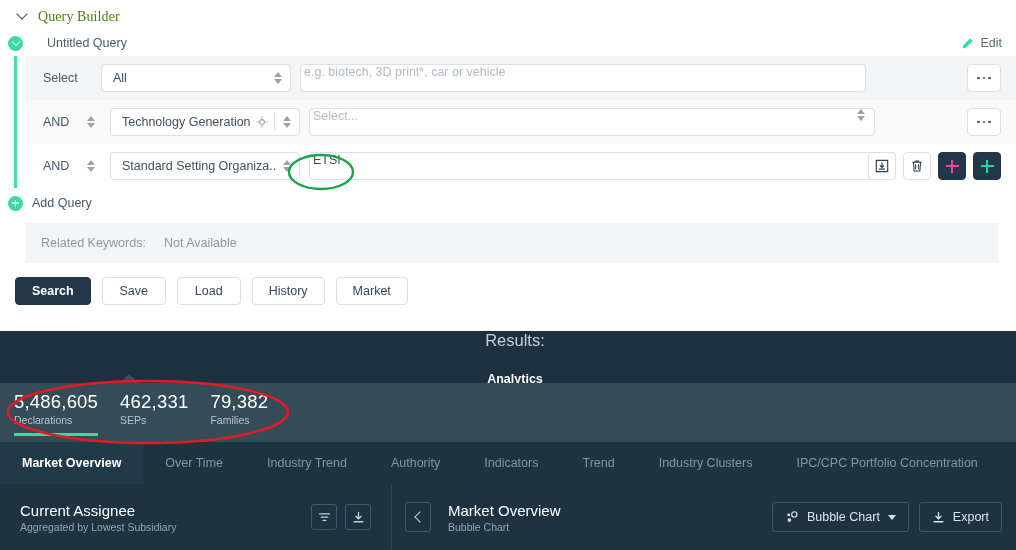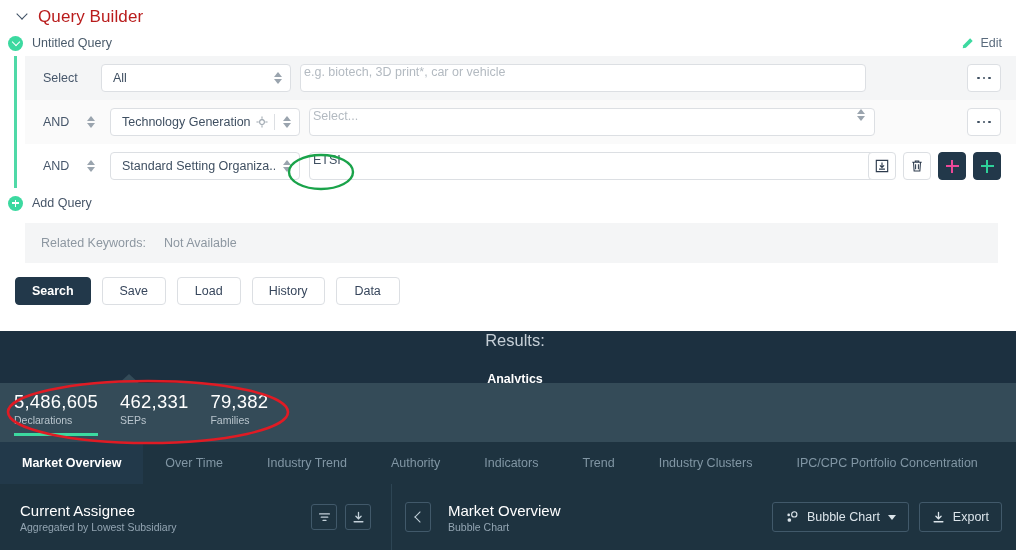--- a/index.html
+++ b/index.html
@@ -19,21 +19,21 @@
   .chev-down {
     width: 11px; height: 11px; position: relative; top: -2px;
   }
   .chev-down::after {
     content: ""; position: absolute; left: 0; top: 0;
     width: 7px; height: 7px;
     border-left: 1.7px solid #3d4f63; border-bottom: 1.7px solid #3d4f63;
     transform: rotate(-45deg);
   }
   .qb-title {
-    font-size: 17px; color: #b91c1c; letter-spacing: .1px;
+    font-size: 14px; color: #4d7c0f; letter-spacing: .1px; font-family: Liberation Serif, serif;
   }
 
   
   .uq-row {
     display: flex; align-items: center; height: 26px;
     padding-left: 8px; position: relative;
   }
   .circ {
     width: 15px; height: 15px; border-radius: 50%;
     background: #3cd9a0; display: flex; align-items: center;
@@ -43,21 +43,21 @@
     content: ""; width: 5px; height: 5px; position: relative; top: -1px;
     border-left: 1.6px solid #fff; border-bottom: 1.6px solid #fff;
     transform: rotate(-45deg);
   }
   .circ.plus::before, .circ.plus::after {
     content: ""; position: absolute; background: #fff;
   }
   .circ.plus::before { width: 7px; height: 1.7px; }
   .circ.plus::after  { width: 1.7px; height: 7px; }
   .uq-label {
-    margin-left: 9px; font-size: 12.5px; color: #4a5b6b;
+    margin-left: 24px; font-size: 12.5px; color: #4a5b6b;
   }
   .edit-link {
     position: absolute; right: 14px; display: flex;
     align-items: center; gap: 6px; cursor: pointer;
   }
   .edit-link .pencil { width: 13px; height: 13px; }
   .edit-link span { font-size: 12.5px; color: #5a6b7d; }
 
   
   .rail-wrap { position: relative; padding-left: 15px; }
@@ -359,21 +359,21 @@
   <div class="related">
     <span class="k">Related Keywords:</span>
     <span class="v">Not Available</span>
   </div>
 
   <div class="btn-bar">
     <div class="btn primary">Search</div>
     <div class="btn">Save</div>
     <div class="btn">Load</div>
     <div class="btn">History</div>
-    <div class="btn">Data</div>
+    <div class="btn">Market</div>
   </div>
 
   <div class="results-bar">
     <span class="results-label">Results:</span>
     <span class="rtab active">Analytics</span>
     <span class="rtab">Search Data</span>
   </div>
 
   <div class="stats-bar">
     <span class="tri"></span>

